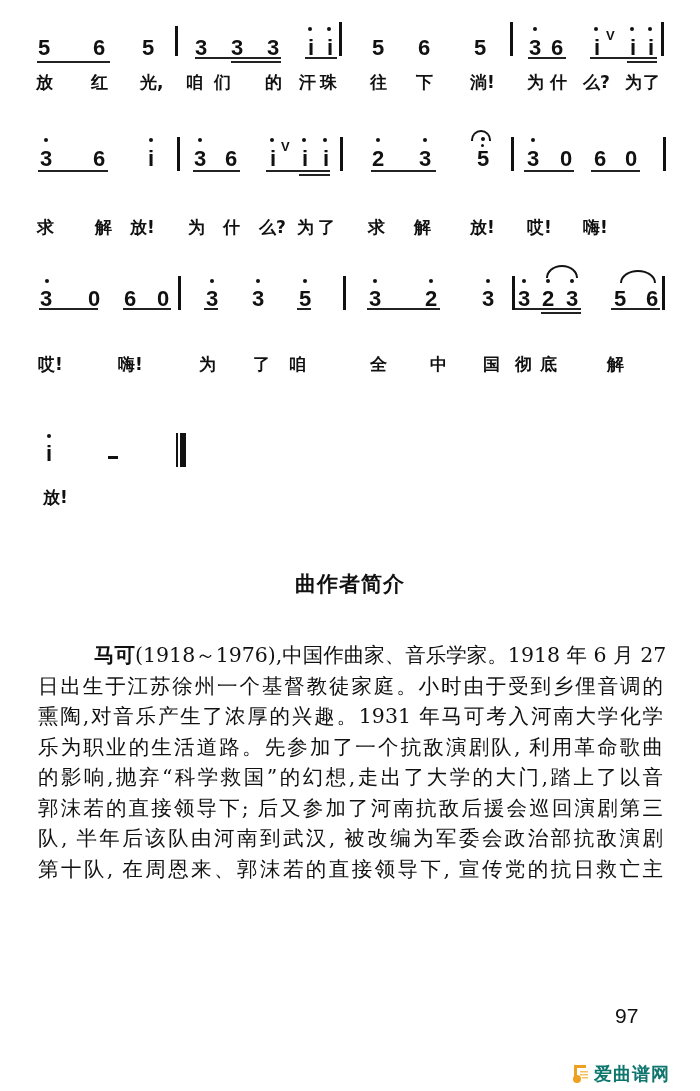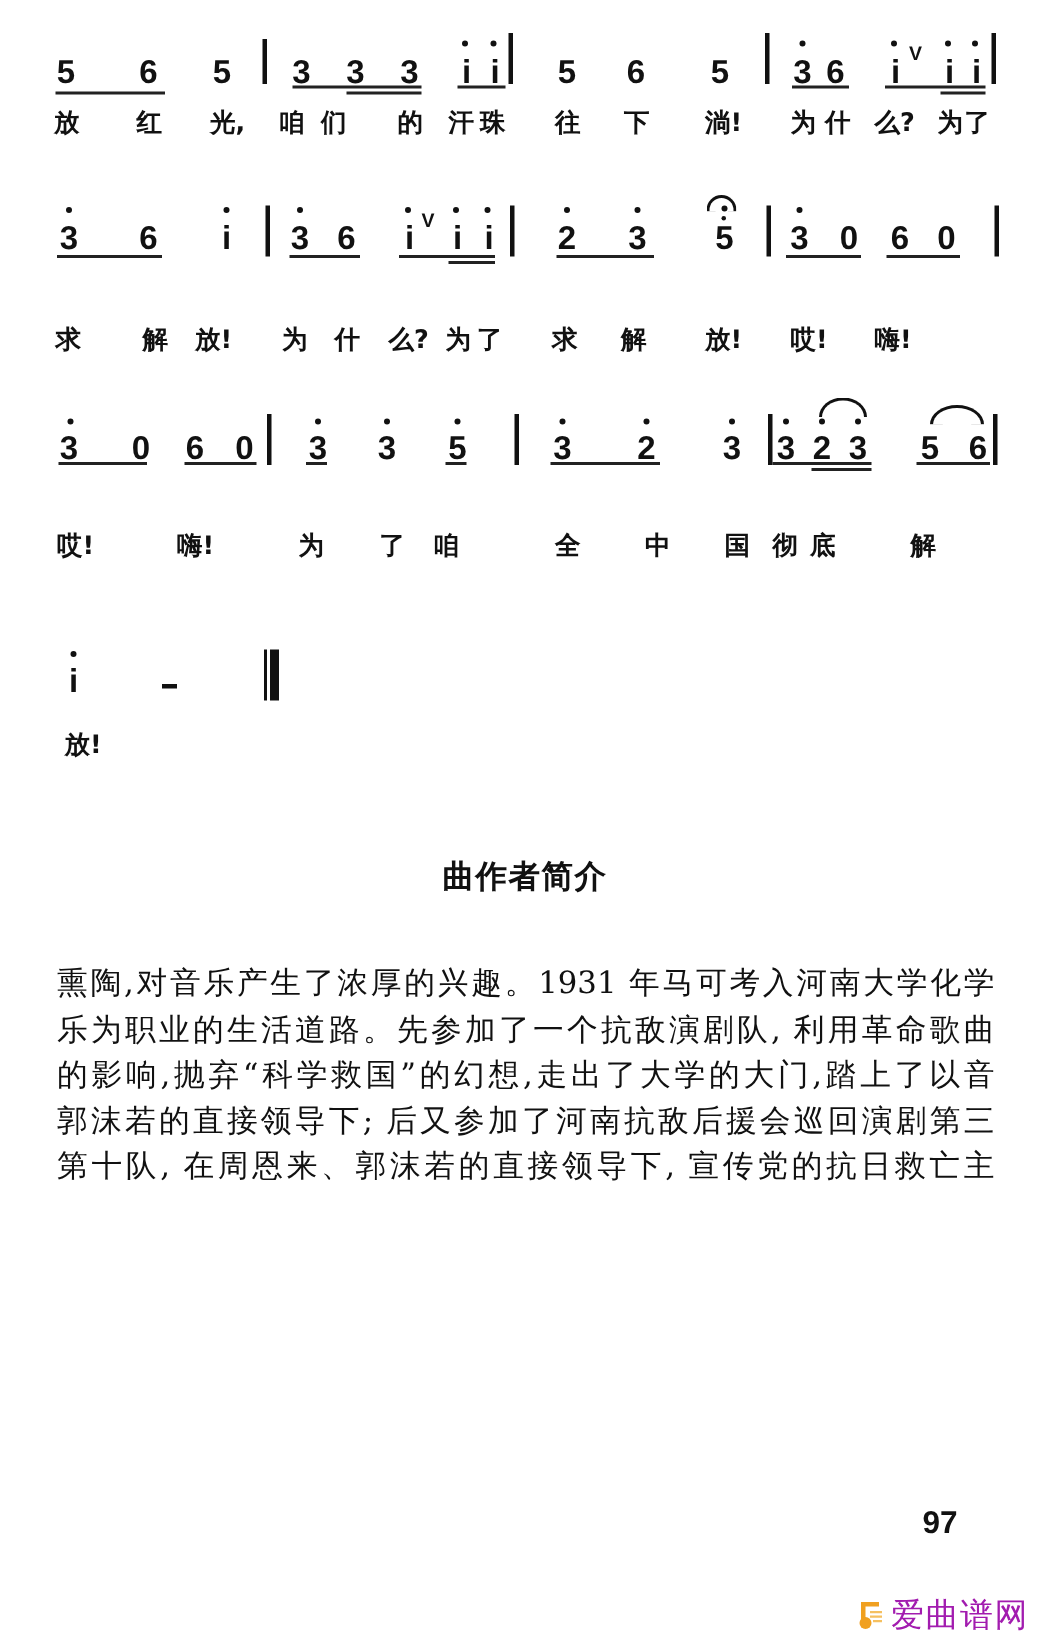--- a/index.html
+++ b/index.html
@@ -19,24 +19,24 @@
     .fermata { position:absolute; width:16px; height:9px; border:2px solid #111; border-bottom:none; border-radius:10px 10px 0 0; }
     .dash { position:absolute; height:3px; background:#111; }
     .section-title { position:absolute; left:0; width:700px; top:570px; text-align:center;
                      font-family:"DejaVu Sans", sans-serif; font-weight:bold; font-size:21px; letter-spacing:1px; }
     .para { position:absolute; left:38px; width:625px; top:640px;
             font-family:"DejaVu Serif", serif; font-size:20.5px; line-height:30.5px;
             text-align:justify; color:#111; }
     .para .line { display:block; white-space:nowrap; text-align-last:justify; text-align:justify; }
     .para .lead { font-family:"DejaVu Sans", sans-serif; font-weight:bold; }
     .page-num { position:absolute; left:615px; top:1004px; font-family:"Liberation Sans", sans-serif;
-                font-weight:bold; font-size:21px; }
+                font-weight:normal; font-size:21px; }
     .watermark { position:absolute; left:572px; top:1062px; display:flex; align-items:center; gap:4px; }
     .wm-icon { width:18px; height:20px; position:relative; }
-    .wm-text { font-family:"DejaVu Sans", sans-serif; font-size:22px; color:#a21caf; letter-spacing:1px; }
+    .wm-text { font-family:"DejaVu Sans", sans-serif; font-size:18px; color:#0f766e; letter-spacing:1px;font-weight:bold; }
   </style>
 </head>
 <body>
 
 <div class="score">
 
   <div>
     <span class="note" style="left:36px;top:37px">5</span>
     <span class="note" style="left:91px;top:37px">6</span>
     <span class="note" style="left:140px;top:37px">5</span>
@@ -216,24 +216,27 @@
     <div class="dash" style="left:108px;top:456px;width:10px"></div>
     <div class="bar" style="left:176px;top:433px;height:34px;width:2px"></div>
     <div class="final-bar" style="left:180px;top:433px;height:34px;width:6px"></div>
     <span class="lyric" style="left:43px;top:487px">放!</span>
   </div>
 </div>
 
 <div class="section-title">曲作者简介</div>
 
 <div class="para">
+  <span class="line" style="padding-left:56px;width:569px"><span class="lead">马可</span><span>(1918～1976),中国作曲家、音乐学家。1918 年 6 月 27</span></span>
+  <span class="line">日出生于江苏徐州一个基督教徒家庭。小时由于受到乡俚音调的</span>
   <span class="line">熏陶,对音乐产生了浓厚的兴趣。1931 年马可考入河南大学化学</span>
   <span class="line">乐为职业的生活道路。先参加了一个抗敌演剧队, 利用革命歌曲</span>
   <span class="line">的影响,抛弃“科学救国”的幻想,走出了大学的大门,踏上了以音</span>
   <span class="line">郭沫若的直接领导下; 后又参加了河南抗敌后援会巡回演剧第三</span>
+  <span class="line">队, 半年后该队由河南到武汉, 被改编为军委会政治部抗敌演剧</span>
   <span class="line">第十队, 在周恩来、郭沫若的直接领导下, 宣传党的抗日救亡主</span>
 </div>
 
 <div class="page-num">97</div>
 
 <div class="watermark">
   <span class="wm-icon">
     <svg width="18" height="20" viewBox="0 0 18 20">
       <rect x="2" y="1" width="3" height="13" fill="#f0a020"></rect>
       <rect x="2" y="1" width="12" height="3" fill="#f0a020"></rect>

